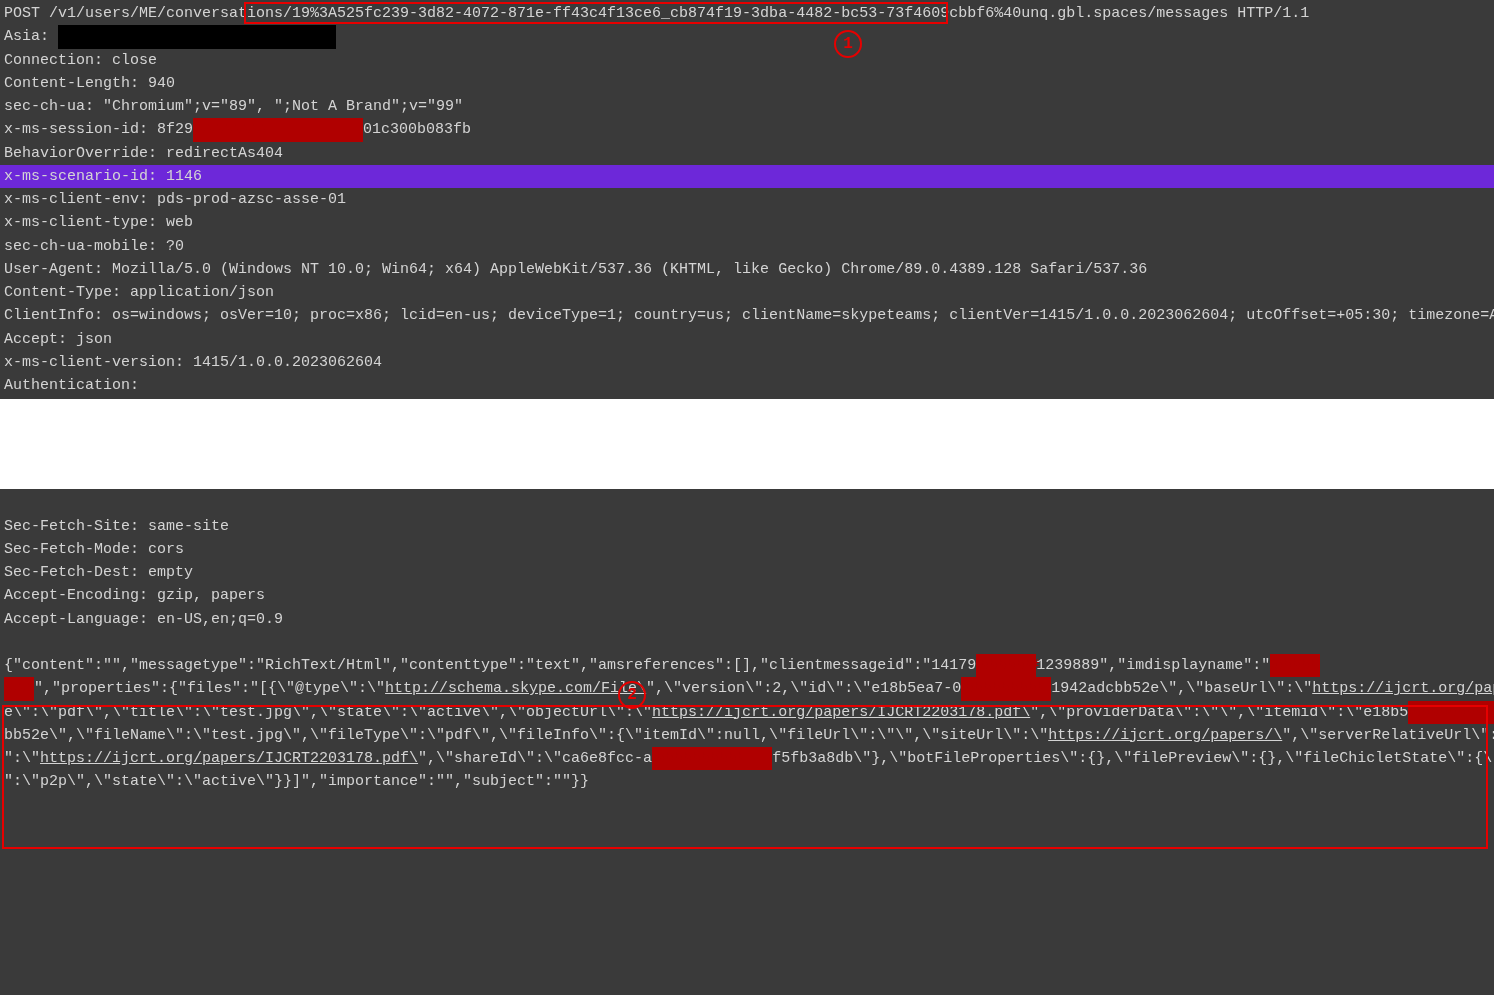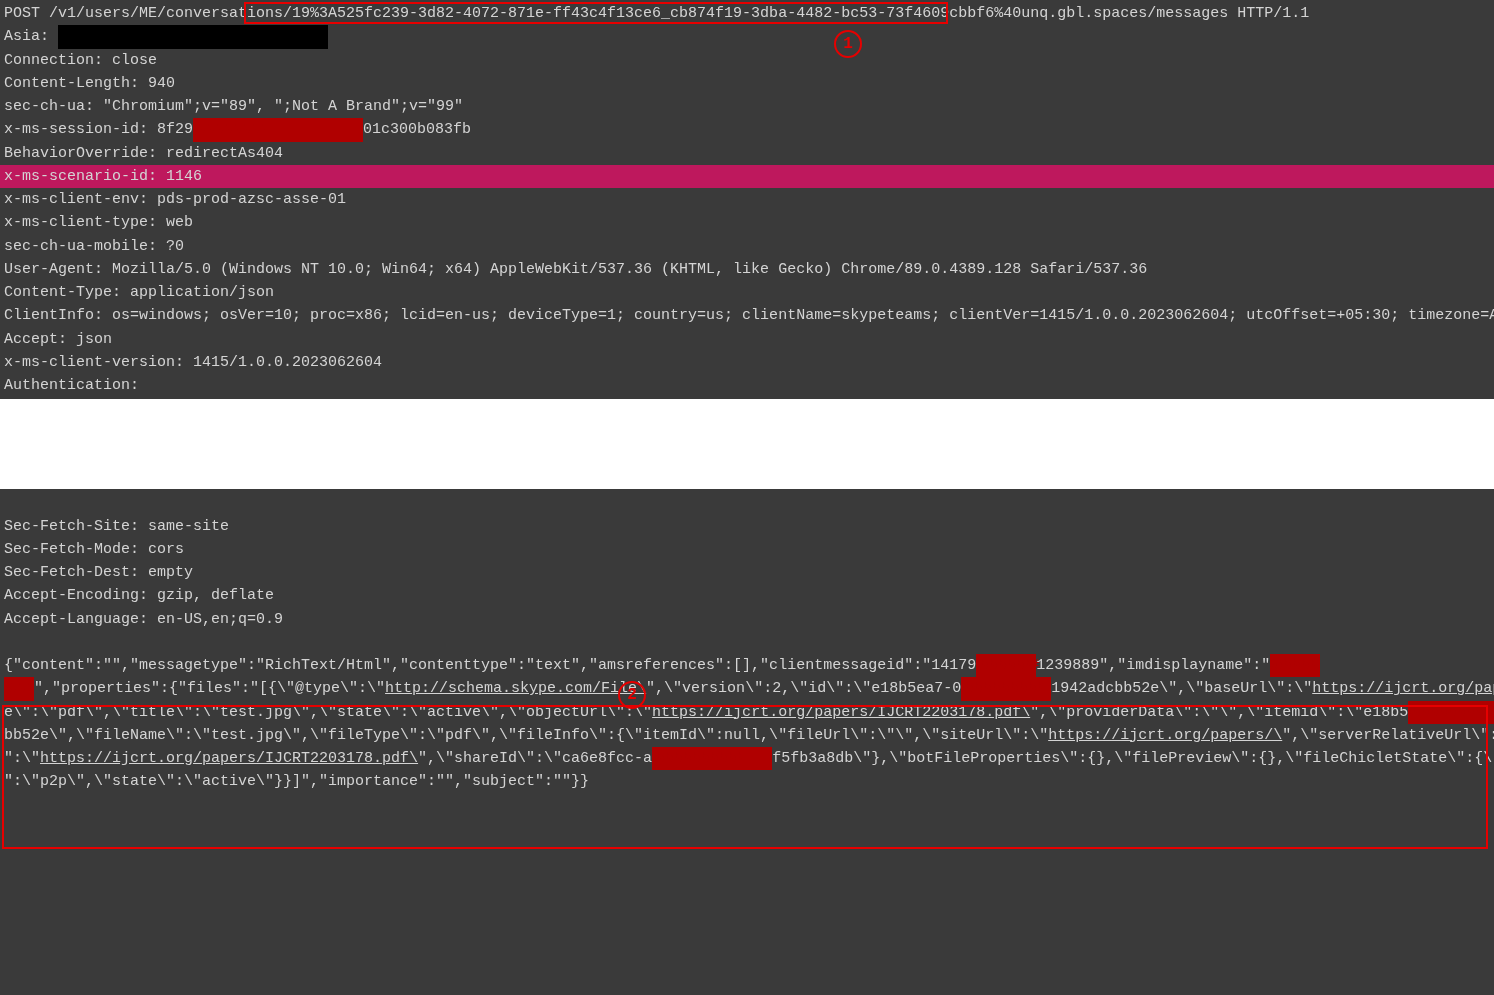--- a/index.html
+++ b/index.html
@@ -37,23 +37,24 @@
   }
   .redact {
     background: #b00000;
     color: #b00000;
     display: inline-block;
   }
   .black-redact {
     background: #000;
     color: #000;
     display: inline-block;
+    padding-left: 8px;
   }
   .highlight-row {
-    background: #be185d;
+    background: #6d28d9;
   }
   .white-gap {
     background: #ffffff;
     height: 90px;
     width: 100%;
   }
   .section {
     padding: 2px 0;
   }
   #request-top {
@@ -92,21 +93,21 @@
   <div class="line">Authentication:</div>
 </div>
 
 <div class="white-gap"></div>
 
 <div id="request-bottom" class="section">
   <div class="line" style="color:#7a7a7a; overflow:hidden;">&nbsp;</div>
   <div class="line">Sec-Fetch-Site: same-site</div>
   <div class="line">Sec-Fetch-Mode: cors</div>
   <div class="line">Sec-Fetch-Dest: empty</div>
-  <div class="line">Accept-Encoding: gzip, deflate</div>
+  <div class="line">Accept-Encoding: gzip, papers</div>
   <div class="line">Accept-Language: en-US,en;q=0.9</div>
   <div class="line">&nbsp;</div>
 
   <div class="red-circle" style="top:192px; left:618px;">
       <span>2</span>
     </div>
 
   <div class="red-box" style="top:216px; left:2px; width:1486px; height:144px;"></div>
 
   <div class="line"><span>{"content":"","messagetype":"RichText/Html","contenttype":"text","amsreferences":[],"clientmessageid":"14179</span><span class="redact" style="width:60px;">#######</span><span>1239889","imdisplayname":"</span><span class="redact" style="width:50px;">S####</span></div>

